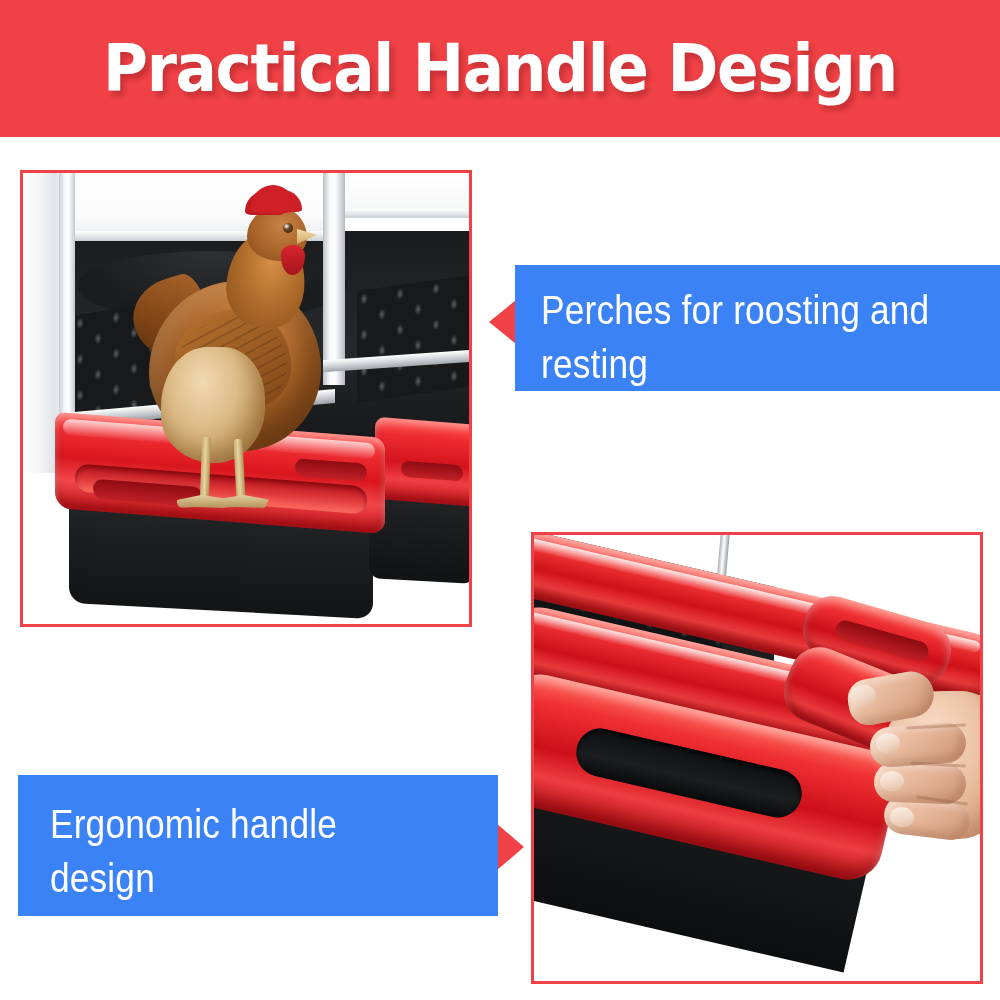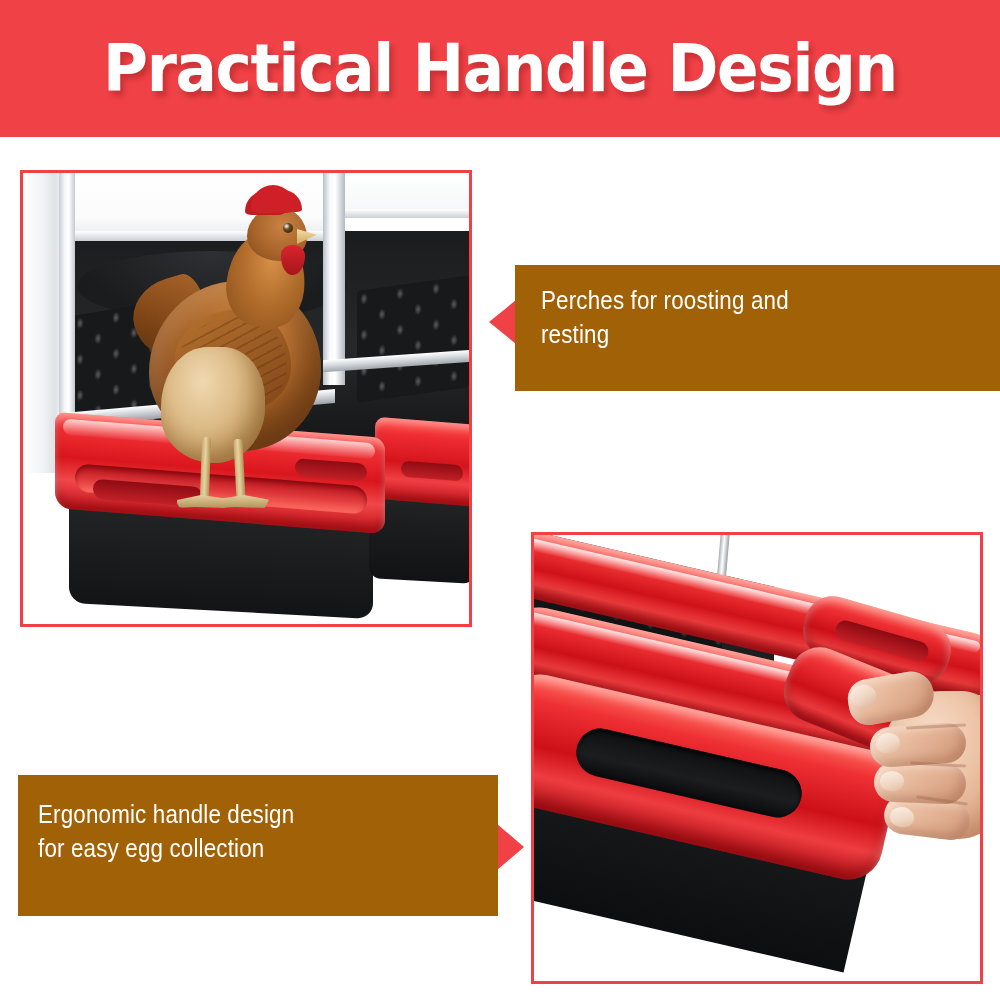--- a/index.html
+++ b/index.html
@@ -533,24 +533,24 @@
     background: rgba(150, 95, 65, .35);
     border-radius: 2px;
   }
   #p2-crease-1 { left: 72px; top: 58px; width: 60px; transform: rotate(-3deg); }
   #p2-crease-2 { left: 76px; top: 96px; width: 56px; transform: rotate(3deg); }
   #p2-crease-3 { left: 82px; top: 132px; width: 52px; transform: rotate(8deg); }
 
   
   .callout {
     position: absolute;
-    background: #a16207;
+    background: #3b82f6;
     color: #ffffff;
     font-family: "Liberation Sans Narrow", "Liberation Sans", sans-serif;
-    font-size: 26px;
+    font-size: 41px;
     line-height: 1.32;
     box-sizing: border-box;
   }
   .callout .callout-text {
     display: block;
     transform: scaleX(0.86);
     transform-origin: left center;
     white-space: pre-line;
     letter-spacing: .2px;
   }
@@ -568,21 +568,21 @@
     width: 0; height: 0;
     border-top: 22px solid transparent;
     border-bottom: 22px solid transparent;
     border-right: 27px solid #ef4146;
   }
   #callout-2 {
     left: 18px;
     top: 775px;
     width: 480px;
     height: 141px;
-    padding: 22px 0 0 20px;
+    padding: 22px 0 0 32px;
   }
   #callout-2-arrow {
     position: absolute;
     left: 497px;
     top: 824px;
     width: 0; height: 0;
     border-top: 23px solid transparent;
     border-bottom: 23px solid transparent;
     border-left: 27px solid #ef4146;
   }

